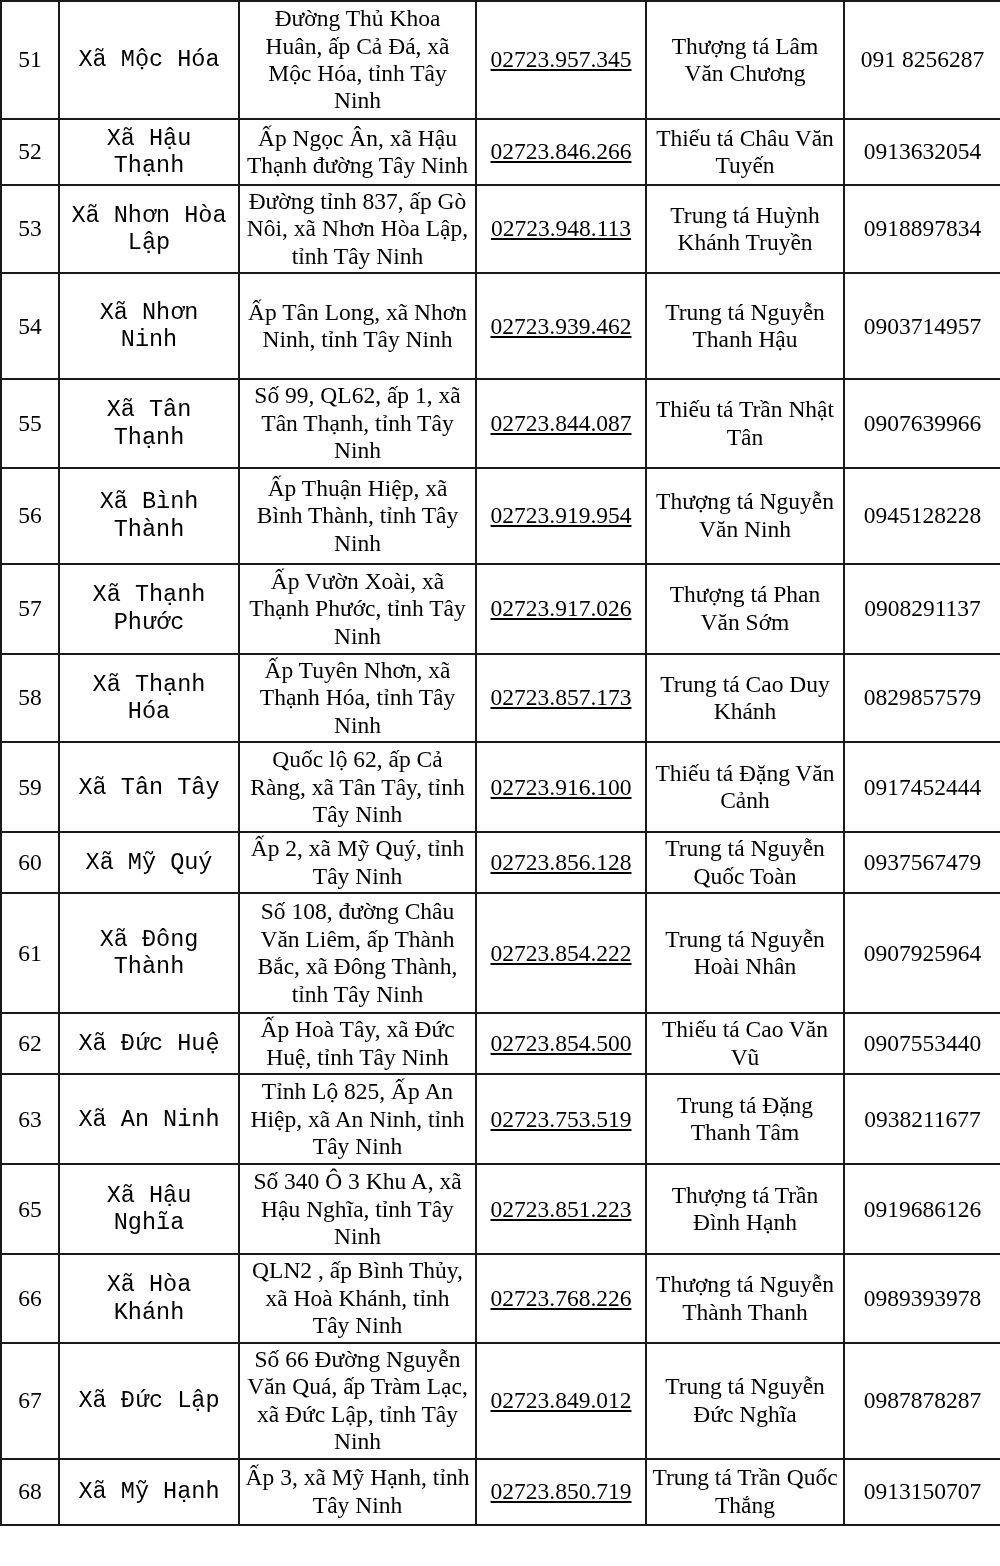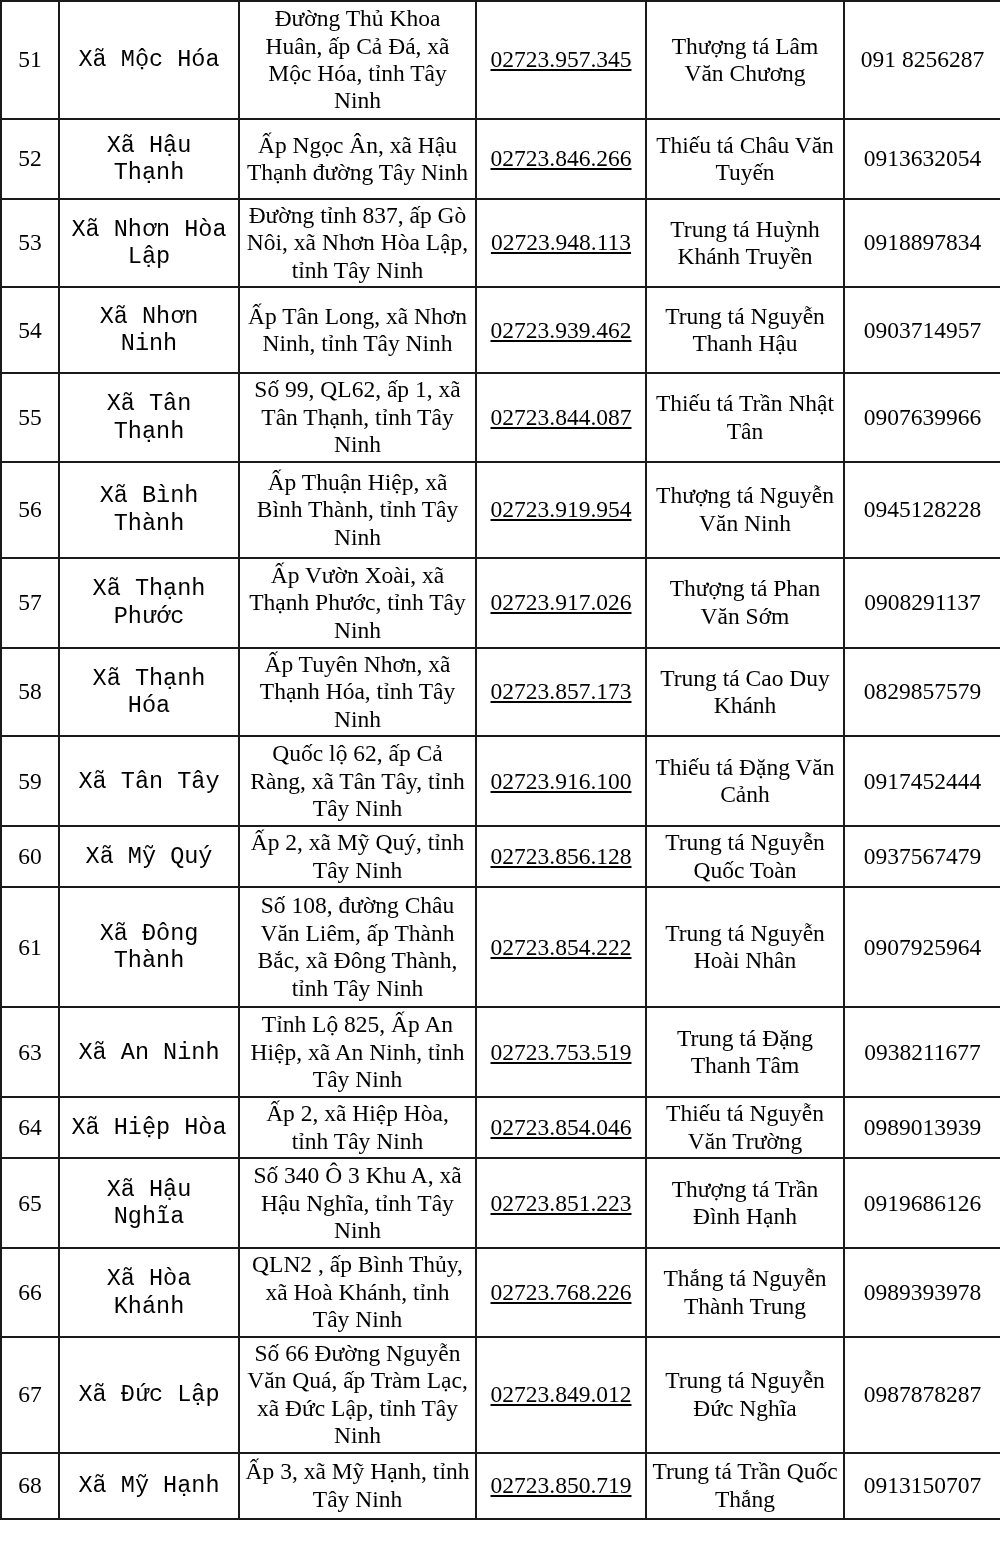--- a/index.html
+++ b/index.html
@@ -60,37 +60,37 @@
   </colgroup>
   <tbody>
       <tr class="row-first" style="height: 118px;">
         <td class="cell-stt">51</td>
         <td class="cell-ward">Xã Mộc Hóa</td>
         <td class="cell-addr">Đường Thủ Khoa Huân, ấp Cả Đá, xã Mộc Hóa, tỉnh Tây Ninh</td>
         <td class="cell-phone">02723.957.345</td>
         <td class="cell-chief">Thượng tá Lâm Văn Chương</td>
         <td class="cell-mobile">091 8256287</td>
       </tr>
-      <tr style="height: 80px;">
+      <tr style="height: 66px;">
         <td class="cell-stt">52</td>
         <td class="cell-ward">Xã Hậu Thạnh</td>
         <td class="cell-addr">Ấp Ngọc Ân, xã Hậu Thạnh đường Tây Ninh</td>
         <td class="cell-phone">02723.846.266</td>
         <td class="cell-chief">Thiếu tá Châu Văn Tuyến</td>
         <td class="cell-mobile">0913632054</td>
       </tr>
       <tr style="height: 88px;">
         <td class="cell-stt">53</td>
         <td class="cell-ward">Xã Nhơn Hòa Lập</td>
         <td class="cell-addr">Đường tỉnh 837, ấp Gò Nôi, xã Nhơn Hòa Lập, tỉnh Tây Ninh</td>
         <td class="cell-phone">02723.948.113</td>
         <td class="cell-chief">Trung tá Huỳnh Khánh Truyền</td>
         <td class="cell-mobile">0918897834</td>
       </tr>
-      <tr style="height: 86px; border-radius: 22px;">
+      <tr style="height: 106px; border-radius: 22px;">
         <td class="cell-stt">54</td>
         <td class="cell-ward">Xã Nhơn Ninh</td>
         <td class="cell-addr">Ấp Tân Long, xã Nhơn Ninh, tỉnh Tây Ninh</td>
         <td class="cell-phone">02723.939.462</td>
         <td class="cell-chief">Trung tá Nguyễn Thanh Hậu</td>
         <td class="cell-mobile">0903714957</td>
       </tr>
       <tr style="height: 87px;">
         <td class="cell-stt">55</td>
         <td class="cell-ward">Xã Tân Thạnh</td>
@@ -140,50 +140,50 @@
         <td class="cell-mobile">0937567479</td>
       </tr>
       <tr style="height: 120px;">
         <td class="cell-stt">61</td>
         <td class="cell-ward">Xã Đông Thành</td>
         <td class="cell-addr">Số 108, đường Châu Văn Liêm, ấp Thành Bắc, xã Đông Thành, tỉnh Tây Ninh</td>
         <td class="cell-phone">02723.854.222</td>
         <td class="cell-chief">Trung tá Nguyễn Hoài Nhân</td>
         <td class="cell-mobile">0907925964</td>
       </tr>
+      <tr style="height: 60px;">
+        <td class="cell-stt">62</td>
+        <td class="cell-ward">Xã Đức Huệ</td>
+        <td class="cell-addr">Ấp Hoà Tây, xã Đức Huệ, tỉnh Tây Ninh</td>
+        <td class="cell-phone">02723.854.500</td>
+        <td class="cell-chief">Thiếu tá Cao Văn Vũ</td>
+        <td class="cell-mobile">0907553440</td>
+      </tr>
       <tr style="height: 90px;">
         <td class="cell-stt">63</td>
         <td class="cell-ward">Xã An Ninh</td>
         <td class="cell-addr">Tỉnh Lộ 825, Ấp An Hiệp, xã An Ninh, tỉnh Tây Ninh</td>
         <td class="cell-phone">02723.753.519</td>
         <td class="cell-chief">Trung tá Đặng Thanh Tâm</td>
         <td class="cell-mobile">0938211677</td>
       </tr>
-      <tr style="height: 60px;">
-        <td class="cell-stt">64</td>
-        <td class="cell-ward">Xã Hiệp Hòa</td>
-        <td class="cell-addr">Ấp 2, xã Hiệp Hòa, tỉnh Tây Ninh</td>
-        <td class="cell-phone">02723.854.046</td>
-        <td class="cell-chief">Thiếu tá Nguyễn Văn Trường</td>
-        <td class="cell-mobile">0989013939</td>
-      </tr>
       <tr style="height: 90px;">
         <td class="cell-stt">65</td>
         <td class="cell-ward">Xã Hậu Nghĩa</td>
         <td class="cell-addr">Số 340 Ô 3 Khu A, xã Hậu Nghĩa, tỉnh Tây Ninh</td>
         <td class="cell-phone">02723.851.223</td>
         <td class="cell-chief">Thượng tá Trần Đình Hạnh</td>
         <td class="cell-mobile">0919686126</td>
       </tr>
       <tr style="height: 88px;">
         <td class="cell-stt">66</td>
         <td class="cell-ward">Xã Hòa Khánh</td>
         <td class="cell-addr">QLN2 , ấp Bình Thủy, xã Hoà Khánh, tỉnh Tây Ninh</td>
         <td class="cell-phone">02723.768.226</td>
-        <td class="cell-chief">Thắng tá Nguyễn Thành Trung</td>
+        <td class="cell-chief">Thượng tá Nguyễn Thành Thanh</td>
         <td class="cell-mobile">0989393978</td>
       </tr>
       <tr style="height: 116px;">
         <td class="cell-stt">67</td>
         <td class="cell-ward">Xã Đức Lập</td>
         <td class="cell-addr">Số 66 Đường Nguyễn Văn Quá, ấp Tràm Lạc, xã Đức Lập, tỉnh Tây Ninh</td>
         <td class="cell-phone">02723.849.012</td>
         <td class="cell-chief">Trung tá Nguyễn Đức Nghĩa</td>
         <td class="cell-mobile">0987878287</td>
       </tr>

